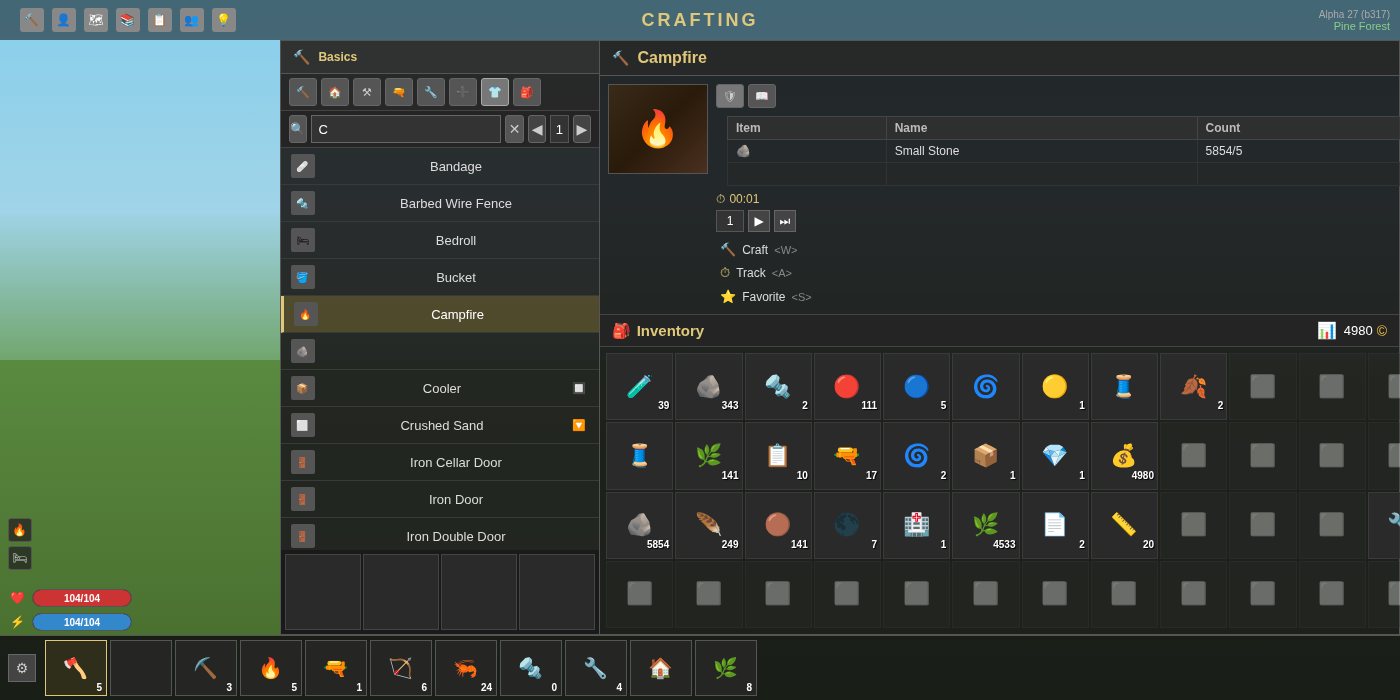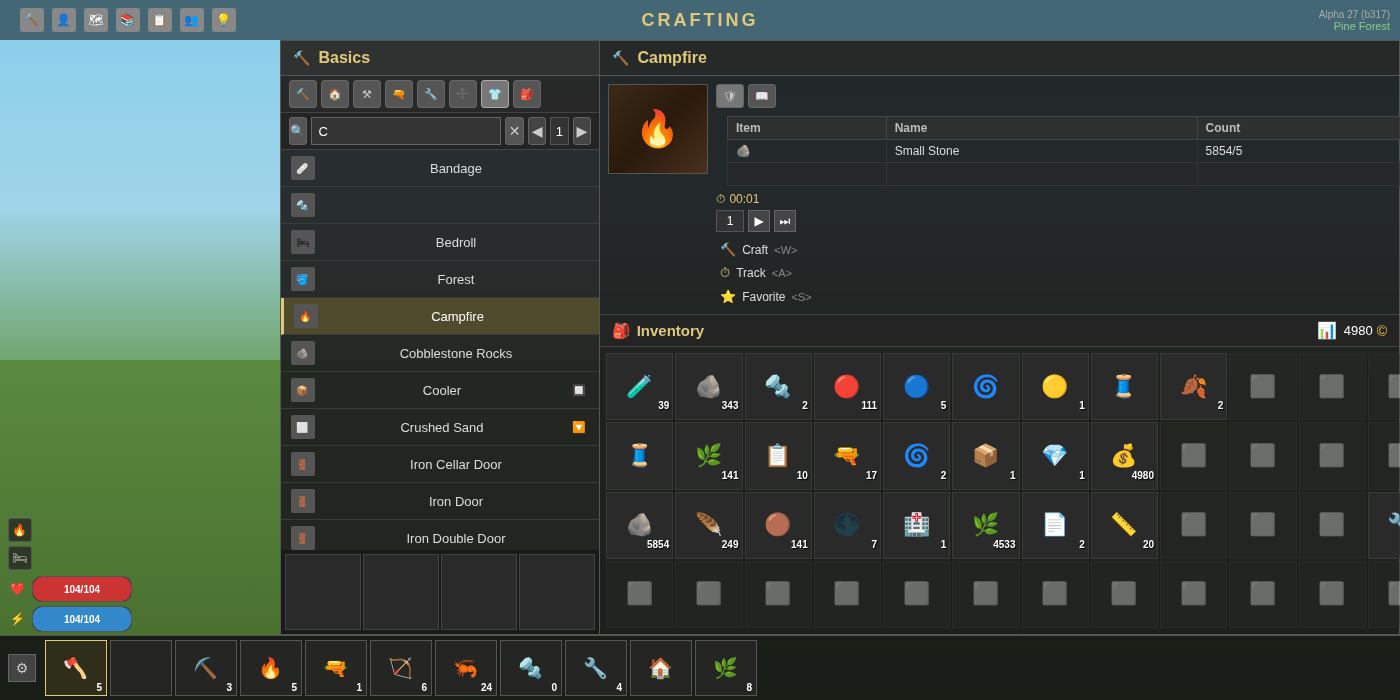--- a/index.html
+++ b/index.html
@@ -92,21 +92,21 @@
     .panel-header {
       padding: 8px 12px;
       background: rgba(50,50,50,0.9);
       border-bottom: 1px solid #555;
       display: flex;
       align-items: center;
       gap: 8px;
     }
     .panel-header-title {
       color: #e0c87a;
-      font-size: 16px;
+      font-size: 12px;
       font-weight: bold;
     }
     .hammer-icon {
       color: #e0c87a;
       font-size: 14px;
     }
 
     
     .category-icons {
       display: flex;
@@ -487,21 +487,21 @@
       display: flex;
       align-items: center;
       gap: 4px;
     }
     .status-icon {
       width: 20px; height: 20px;
       display: flex; align-items: center;
       justify-content: center; font-size: 12px;
     }
     .status-pill {
-      width: 100px; height: 26px;
+      width: 100px; height: 18px;
       background: rgba(30,30,30,0.8);
       border: 1px solid #555;
       border-radius: 9px;
       overflow: hidden;
       position: relative;
       text-align: center;
     }
     .status-fill {
       height: 100%;
       border-radius: 9px;
@@ -595,36 +595,36 @@
       <div class="nav-btn">▶</div>
     </div>
 
     <div class="item-list">
       <div class="item-row">
         <div class="item-icon-small">🩹</div>
         <span class="item-name">Bandage</span>
       </div>
       <div class="item-row">
         <div class="item-icon-small">🔩</div>
+        <span class="item-name">Barbed Wire Fence</span>
       </div>
       <div class="item-row">
         <div class="item-icon-small">🛏</div>
         <span class="item-name">Bedroll</span>
       </div>
       <div class="item-row">
         <div class="item-icon-small">🪣</div>
-        <span class="item-name">Forest</span>
+        <span class="item-name">Bucket</span>
       </div>
       <div class="item-row selected">
         <div class="item-icon-small">🔥</div>
         <span class="item-name">Campfire</span>
       </div>
       <div class="item-row">
         <div class="item-icon-small">🪨</div>
-        <span class="item-name">Cobblestone Rocks</span>
       </div>
       <div class="item-row">
         <div class="item-icon-small">📦</div>
         <span class="item-name">Cooler</span>
         <div class="item-extra-icon">🔲</div>
       </div>
       <div class="item-row">
         <div class="item-icon-small">⬜</div>
         <span class="item-name">Crushed Sand</span>
         <div class="item-extra-icon">🔽</div>

